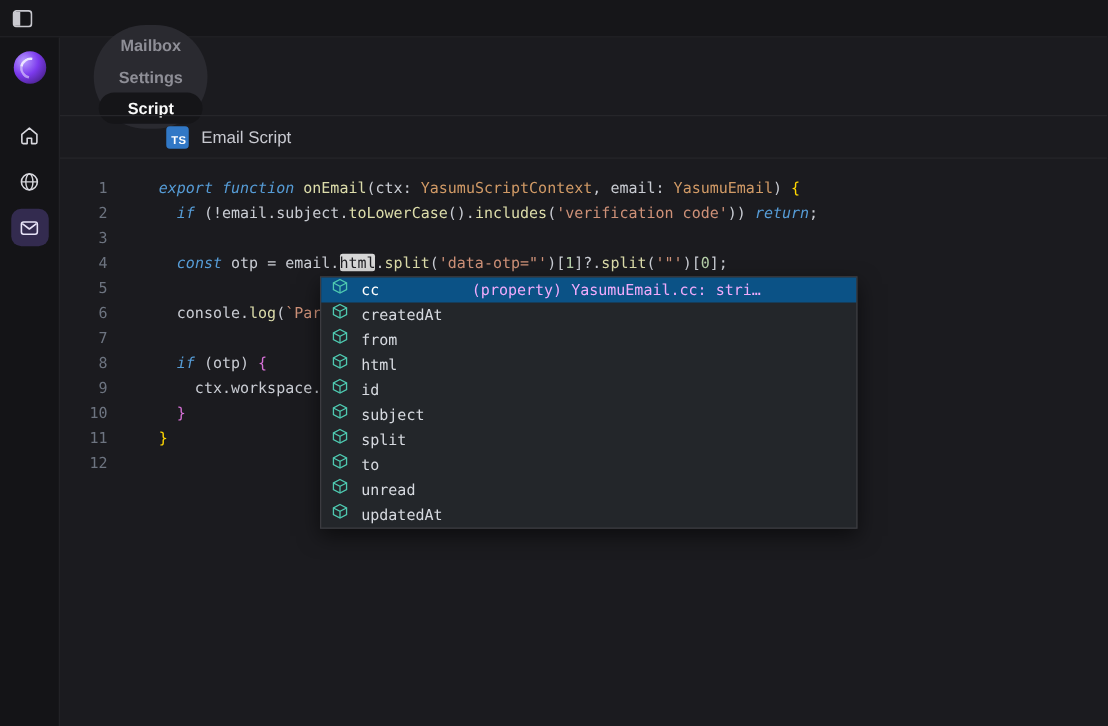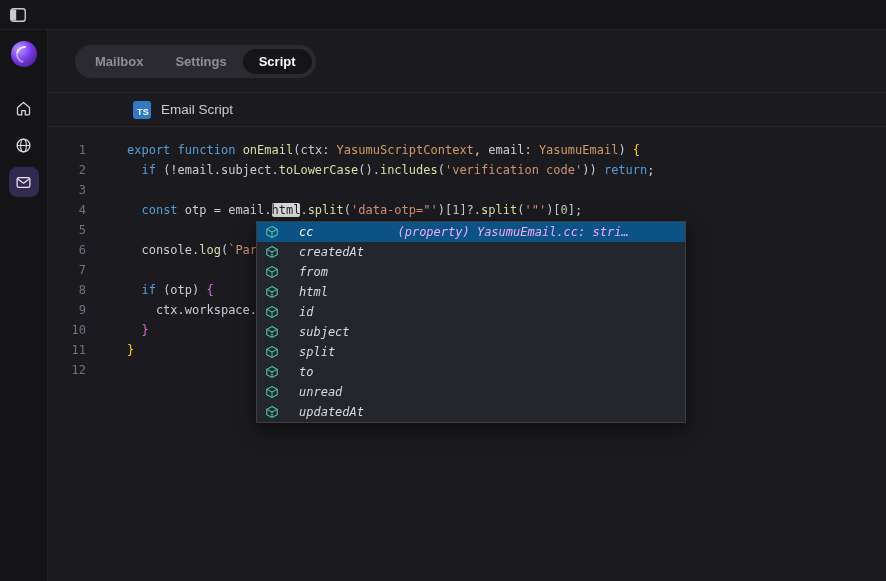--- a/index.html
+++ b/index.html
@@ -45,21 +45,21 @@
     background: transparent; border: none; cursor: pointer;
     display: flex; align-items: center; justify-content: center;
     margin-bottom: 7px;
   }
   .navbtn.active { background: #332b4f; }
   
   .main { flex: 1; display: flex; flex-direction: column; min-width: 0; }
   .tabsrow { height: 62px; display: flex; align-items: center; padding-left: 27px; }
   .tabs {
     display: inline-flex; 
-    background: #2a2a30; border-radius: 9999px; padding: 4px;
+    background: #2a2a30; border-radius: 9999px; padding: 4px; flex-direction: column;
   }
   .tab {
     border: none; background: transparent; cursor: pointer;
     color: #8e8e96; font-family: "Liberation Sans", sans-serif;
     font-size: 13px; font-weight: 700;
     padding: 6px 16px; border-radius: 9999px; line-height: 1;
   }
   .tab.active { background: #151518; color: #fafafa; }
   .header {
     height: 35px; border-top: 1px solid #26262a; border-bottom: 1px solid #26262a;
@@ -79,41 +79,41 @@
     font-family: "DejaVu Sans Mono", monospace;
     font-size: 12px; line-height: 20px;
     padding-top: 13px;
   }
   .cl { display: flex; height: 20px; white-space: pre; }
   .gut {
     flex: none; width: 38px; text-align: right;
     color: #6d7480; font-size: 12px; margin-right: 41px;
   }
   .code { flex: none; white-space: pre; color: #c9ccd3; }
-  .kw { color: #569cd6; }
+  .kw { color: #569cd6; font-style: italic; }
   .ty { color: #d19a66; }
   .st { color: #ce9178; }
   .fn { color: #dcdcaa; }
   .nm { color: #b5cea8; }
   .pl { color: #c9ccd3; }
   .b1 { color: #ffd700; }
   .b2 { color: #d670d6; }
   .hl { background: #d7d7d7; color: #1f1f23; border-radius: 2px; }
   
   .popup {
     position: absolute; left: 208px; top: 94px; width: 430px;
     background: #23262a; border: 1px solid #3c3c41;
     box-shadow: 0 6px 16px rgba(0,0,0,.55);
     z-index: 10;
   }
   .ac-row {
-    height: 20px; display: flex; align-items: center;
-    padding: 0 8px; gap: 20px; cursor: pointer;
+    height: 20px; display: flex; 
+    padding: 0 8px; gap: 10px; cursor: pointer;
     font-family: "DejaVu Sans Mono", monospace; font-size: 12px;
-    color: #d7dae0; white-space: nowrap; font-style: italic;
+    color: #d7dae0; white-space: nowrap;
   }
   .ac-row.sel { background: #0b5286; color: #ffffff; }
   .ac-row svg { flex: none; }
   .ac-label { flex: none; }
   .ac-detail {
     margin-left: 64px; color: #f0abfc; font-size: 12px;
     overflow: hidden; white-space: nowrap; max-width: 250px;
   }
 </style>
 </head>

